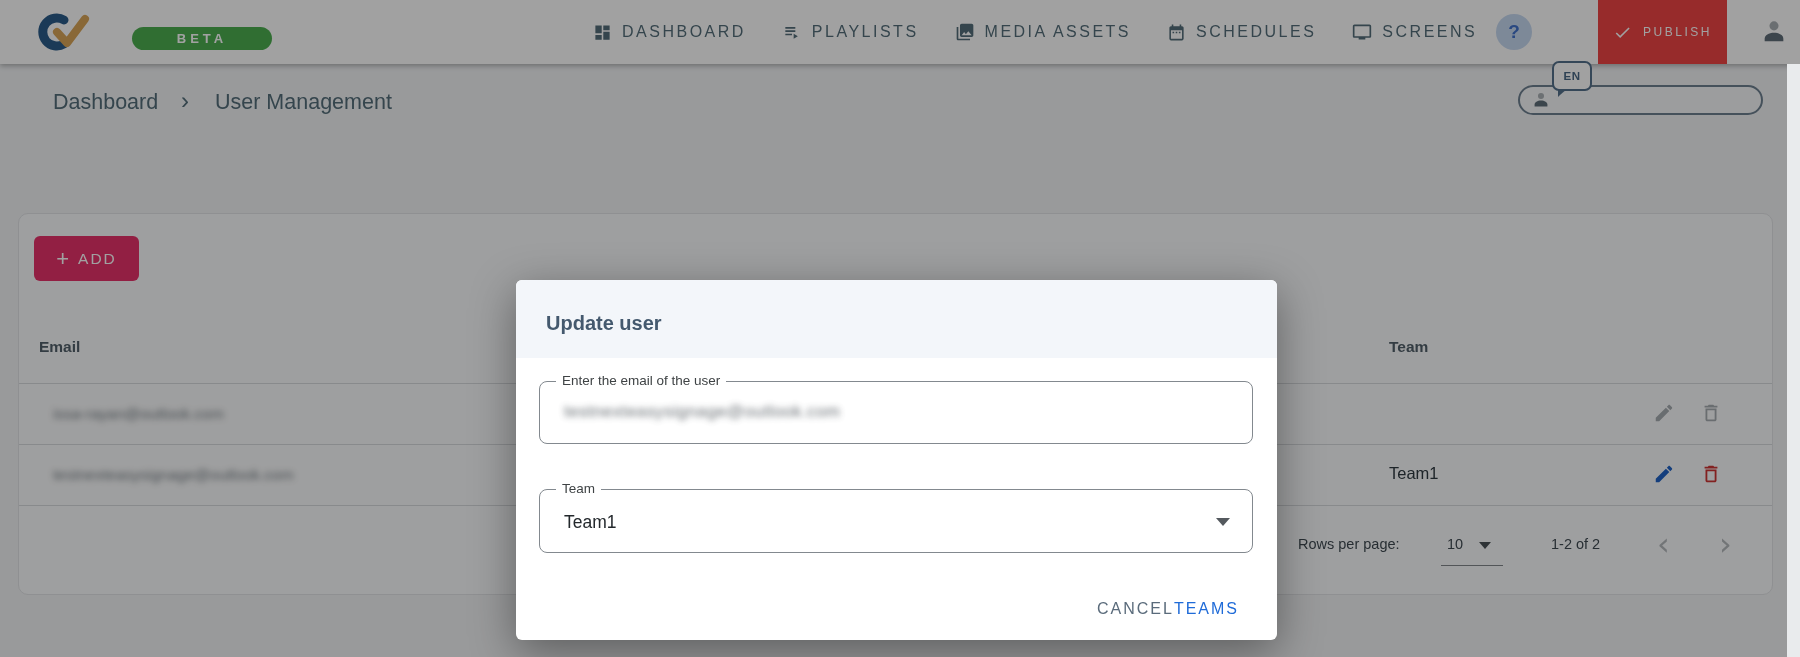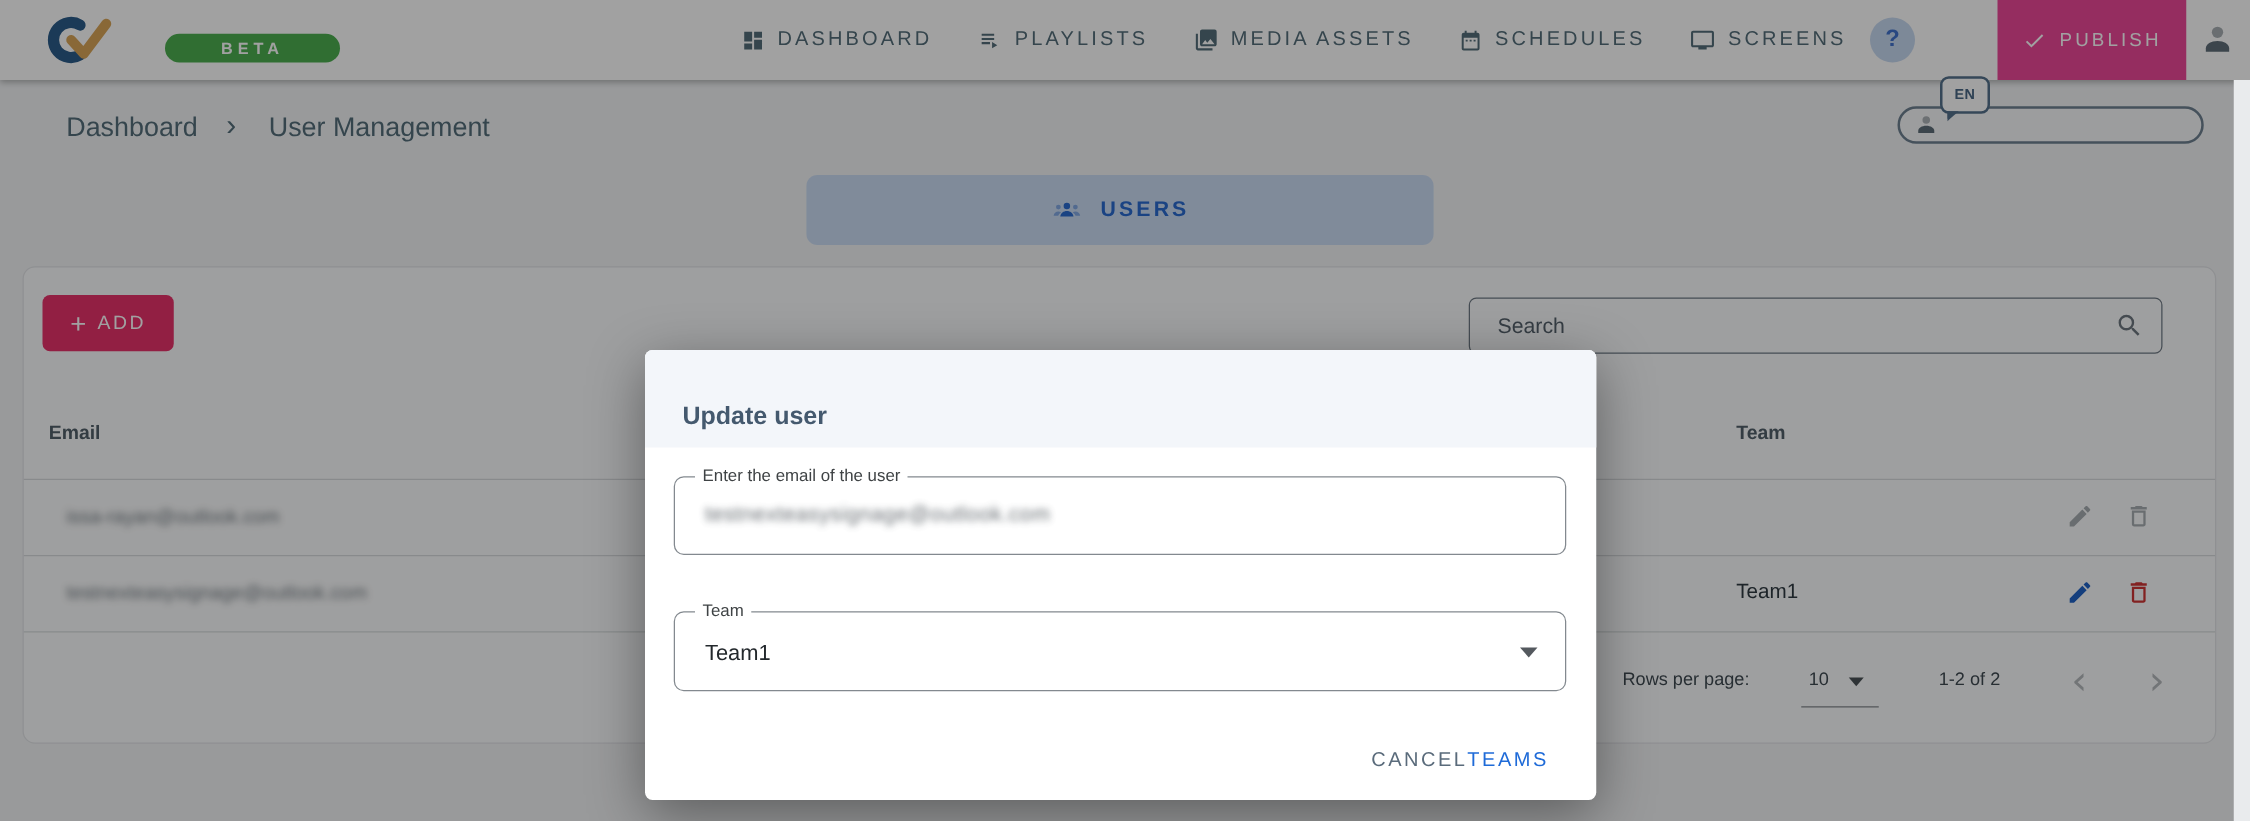--- a/index.html
+++ b/index.html
@@ -18,23 +18,23 @@
   .nav-item svg{flex:0 0 auto;}
   .help{position:absolute;left:1496px;top:14px;width:36px;height:36px;border-radius:50%;
         background:#C7D9F1;color:#4273CC;font-size:19px;font-weight:bold;
         display:flex;align-items:center;justify-content:center;}
   .lang{position:absolute;left:1552px;top:17px;width:36px;height:26px;border:2.5px solid #54718C;
         border-radius:7px;color:#4A6885;font-size:11.5px;font-weight:bold;letter-spacing:.5px;
         display:flex;align-items:center;justify-content:center;background:#fff;margin-top:44px;}
   .lang:after{content:"";position:absolute;left:4px;bottom:-8px;width:0;height:0;
         border-left:2.5px solid #54718C;border-bottom:2.5px solid transparent;
         border-top:6px solid #54718C;border-right:7px solid transparent;}
-  .publish{position:absolute;left:1598px;top:0;width:151px;height:64px;background:#ec4899;
+  .publish{position:absolute;left:1598px;top:0;width:129px;height:64px;background:#ef4444;
         color:#fff;display:flex;align-items:center;justify-content:center;gap:11px;
-        font-size:15px;font-weight:500;letter-spacing:2.5px;cursor:pointer;}
+        font-size:12px;font-weight:500;letter-spacing:2.5px;cursor:pointer;}
   .account{position:absolute;left:1758px;top:16px;width:32px;height:32px;}
   
   .bc1{position:absolute;left:53px;top:90px;font-size:21.5px;font-weight:500;color:#546E7A;}
   .bc-sep{position:absolute;left:181px;top:87px;font-size:24px;color:#546E7A;}
   .bc2{position:absolute;left:215px;top:90px;font-size:21.5px;font-weight:500;color:#546E7A;}
   .user-pill{position:absolute;left:1518px;top:85px;width:241px;height:26px;border:2px solid #6E8091;
         border-radius:15px;background:rgba(255,255,255,.45);}
   .user-pill svg{position:absolute;left:10px;top:2px;}
   
   .tabs{position:absolute;left:645px;top:140px;width:502px;height:56px;border-radius:9px;
@@ -71,21 +71,21 @@
   .chev{position:absolute;font-size:32px;color:#B5B9BD;line-height:1;cursor:pointer;
         font-family:"DejaVu Sans",sans-serif;}
   
   .overlay{position:absolute;inset:0;background:rgba(0,0,0,.37);z-index:30;}
   .scroll-strip{position:absolute;left:1787px;top:64px;width:13px;height:593px;background:#E9EBED;z-index:35;}
   
   .modal{position:absolute;left:516px;top:280px;width:761px;height:360px;background:#fff;
         border-radius:6px;z-index:40;box-shadow:0 12px 45px rgba(0,0,0,.4);}
   .m-header{position:absolute;left:0;top:0;right:0;height:78px;background:#F3F6FA;
         border-radius:6px 6px 0 0;}
-  .m-title{position:absolute;left:30px;top:42px;font-size:20px;font-weight:600;color:#44596E;}
+  .m-title{position:absolute;left:30px;top:32px;font-size:20px;font-weight:600;color:#44596E;}
   .m-field{position:absolute;left:23px;width:714px;border:1.5px solid #83898F;border-radius:8px;
         box-sizing:border-box;background:#fff;}
   .m-label{position:absolute;background:#fff;padding:0 6px;font-size:13.5px;color:#3F4345;z-index:2;}
   .m-value{position:absolute;font-size:17px;color:#4F565C;letter-spacing:.4px;}
   .m-select-value{position:absolute;font-size:17.5px;color:#23282C;}
   .m-caret{position:absolute;width:0;height:0;border-left:7px solid transparent;
         border-right:7px solid transparent;border-top:8px solid #54595E;}
   .m-actions{position:absolute;right:38px;bottom:22px;display:flex;}
   .m-btn{font-size:16px;font-weight:500;letter-spacing:2px;cursor:pointer;}
   .btn-cancel{color:#5A6B7B;}
@@ -158,47 +158,28 @@
   <div class="bc-sep">›</div>
   <div class="bc2">User Management</div>
   <div class="user-pill">
     <svg width="22" height="22" viewBox="0 0 24 24">
         <circle cx="12" cy="7.6" r="3.3" fill="#ABB1B6"></circle>
         <path d="M12 12.6c-3.9 0-7 1.9-7 4.4V19h14v-2c0-2.5-3.1-4.4-7-4.4z" fill="#5E6E79"></path>
       </svg>
   </div>
 
   <div class="tabs">
-    <div class="tab tab-users">
-      <svg width="27" height="23" viewBox="0 0 24 24" fill="currentColor">
-        <circle cx="12" cy="8.2" r="2.7"></circle>
-        <path d="M6.5 17c.3-2.8 2.7-4.6 5.5-4.6s5.2 1.8 5.5 4.6z"></path>
-        <g opacity=".45">
-          <circle cx="4.9" cy="9" r="2"></circle>
-            <path d="M.9 16.3c.25-2 1.9-3.5 4-3.5.8 0 1.6.2 2.2.6-1.2 1-2 2.1-2.3 2.9z"></path>
-          <circle cx="19.1" cy="9" r="2"></circle>
-            <path d="M23.1 16.3c-.25-2-1.9-3.5-4-3.5-.8 0-1.6.2-2.2.6 1.2 1 2 2.1 2.3 2.9z"></path>
-        </g>
-      </svg>
-      <span>USERS</span>
-    </div>
   </div>
 
   <div class="card">
     <div class="add-btn">
       <span class="add-plus">+</span>
       <span class="add-label">ADD</span>
     </div>
 
-    <div class="search-box">
-      <input class="search-input" type="text" readonly="" placeholder="Search" style="">
-      <svg class="search-icon" width="23" height="23" viewBox="0 0 24 24" fill="#6E7880">
-          <path d="M15.5 14h-.79l-.28-.27A6.47 6.47 0 0 0 16 9.5 6.5 6.5 0 1 0 9.5 16c1.61 0 3.09-.59 4.23-1.57l.27.28v.79l5 4.99L20.49 19l-4.99-5zm-6 0C7.01 14 5 11.99 5 9.5S7.01 5 9.5 5 14 7.01 14 9.5 11.99 14 9.5 14z"></path>
-        </svg>
-    </div>
 
     <div class="th" style="left:20px;top:124px;">Email</div>
     <div class="th" style="left:1370px;top:124px;">Team</div>
 
     <div class="divider" style="top:169px;"></div>
 
     <div class="cell-email blurred" style="top:191px;">issa-rayan@outlook.com</div>
     <svg class="icon-btn" style="left:1634px;top:188px;" viewBox="0 0 24 24" fill="#A7ADB2">
         <path d="M3 17.25V21h3.75L17.8 9.94l-3.75-3.75L3 17.25zM20.7 7.04c.39-.39.39-1.02 0-1.41l-2.34-2.34c-.39-.39-1.02-.39-1.41 0l-1.83 1.83 3.75 3.75 1.83-1.83z"></path>
       </svg>

